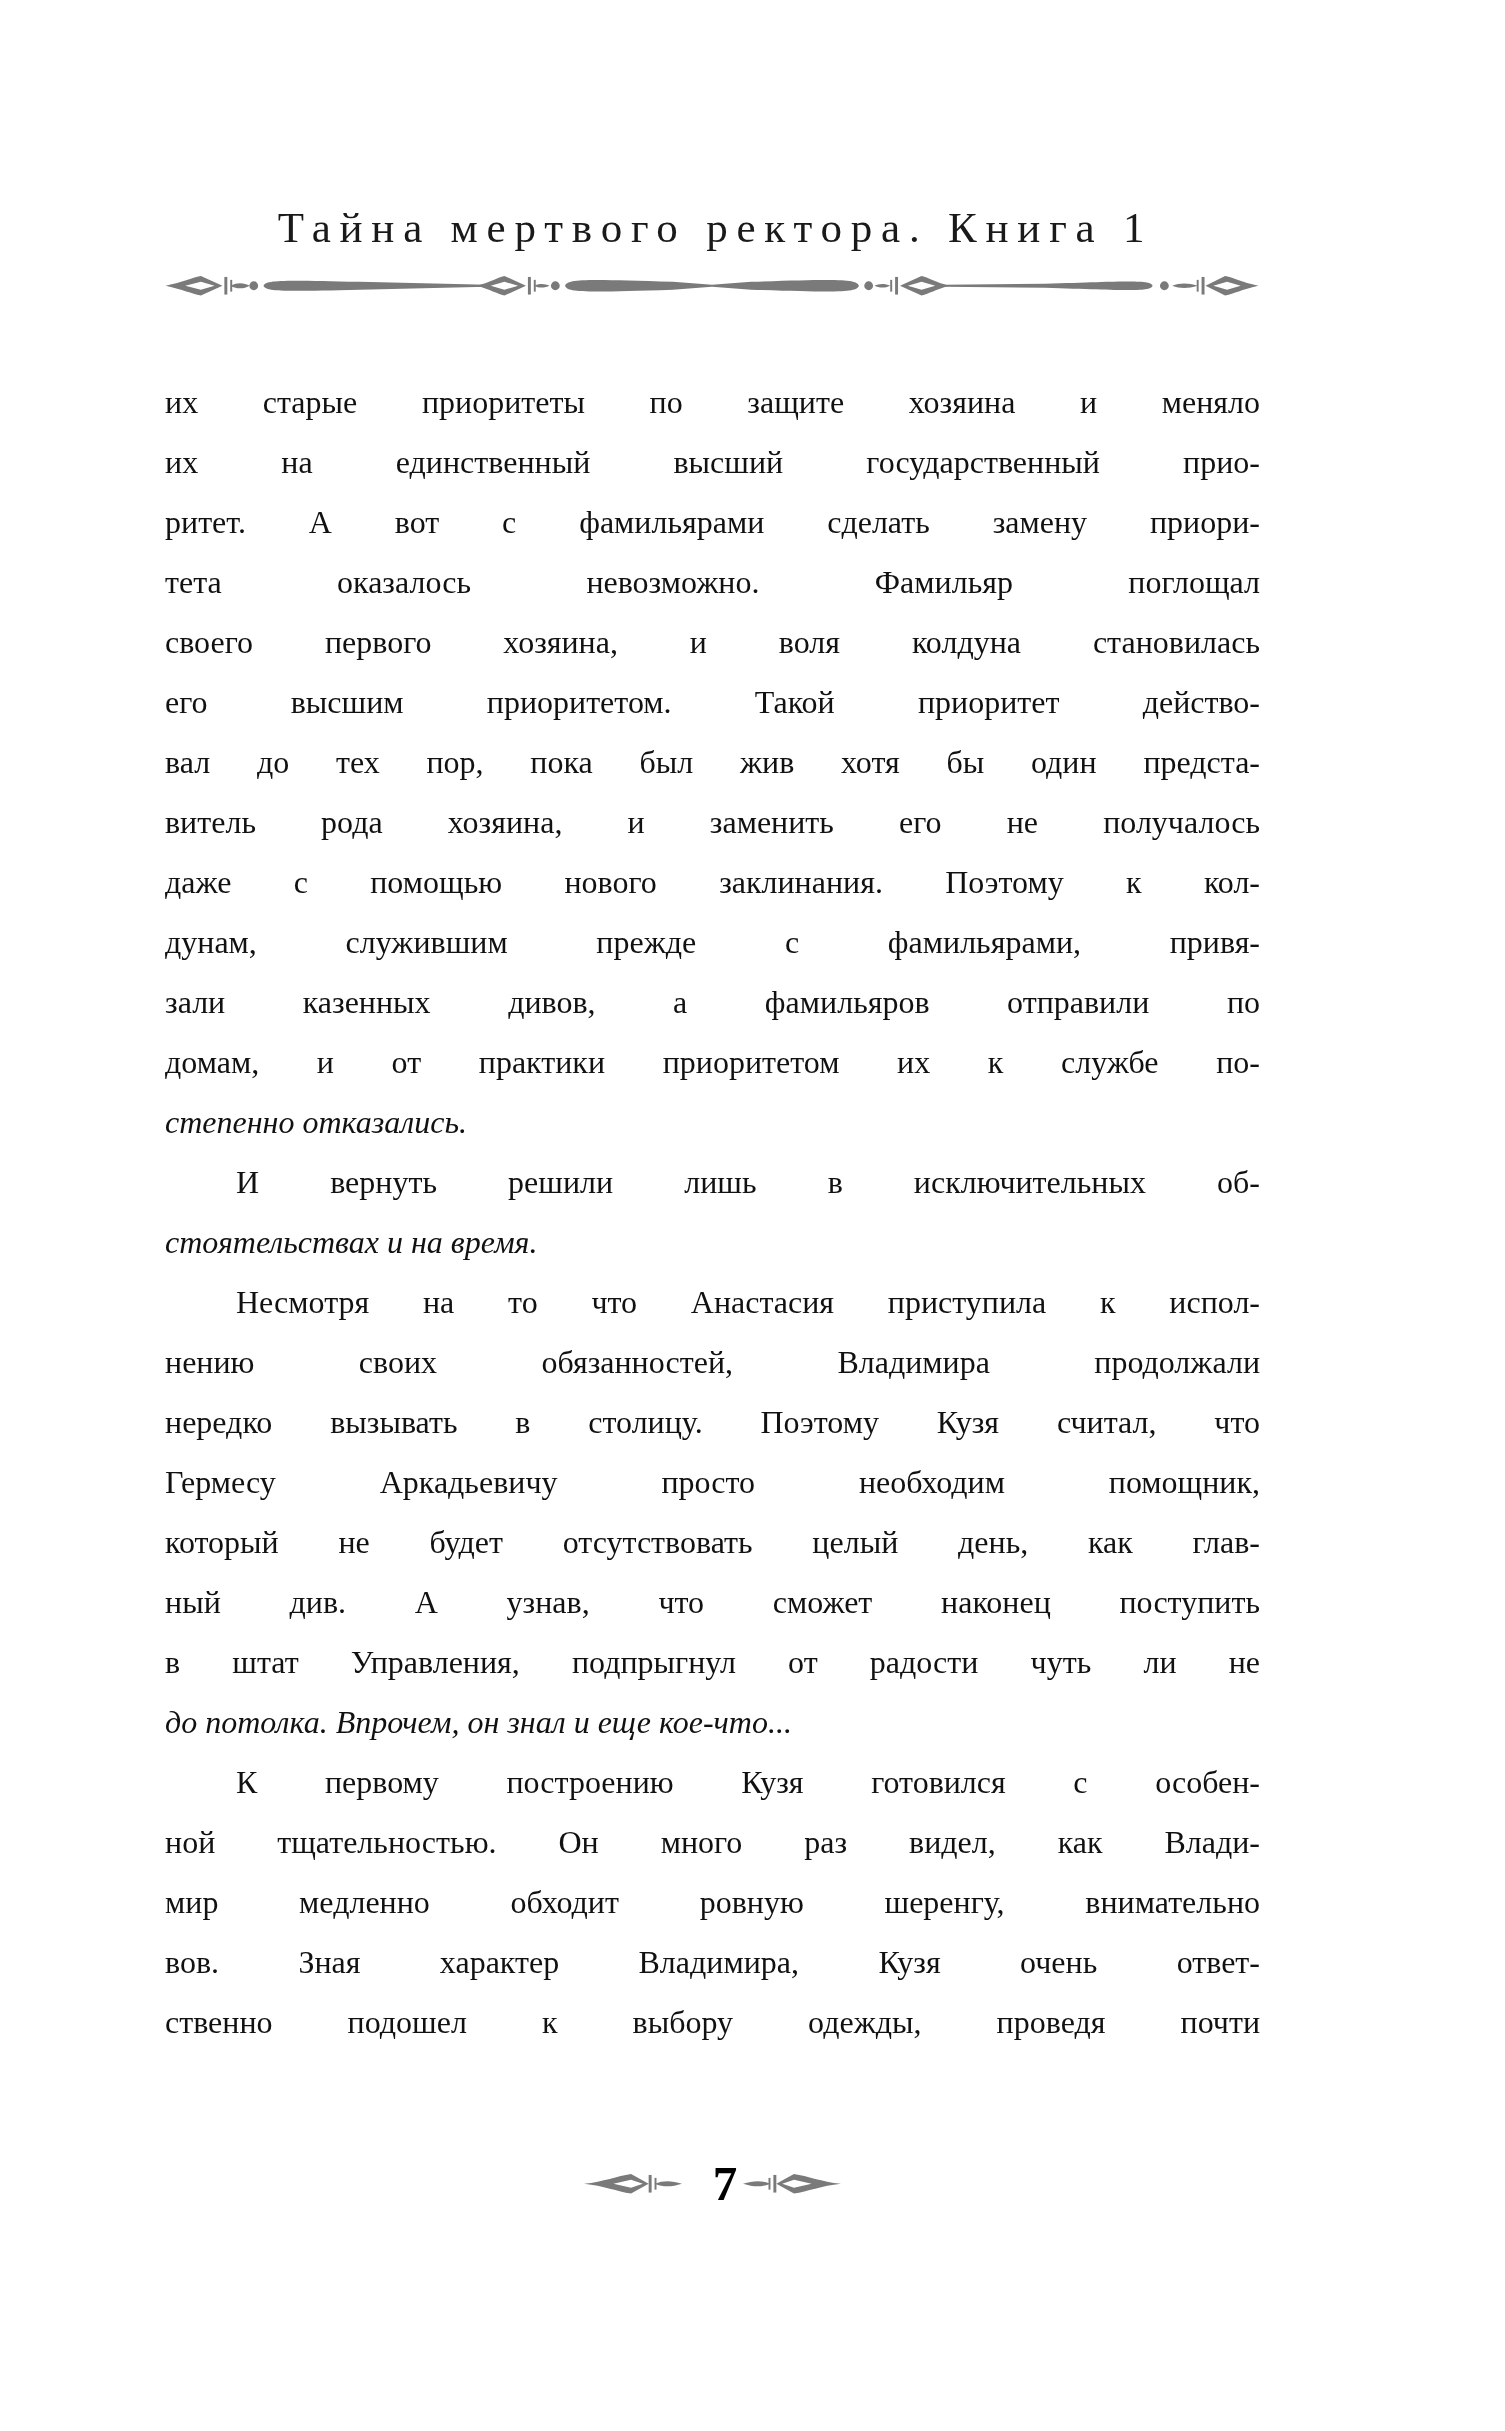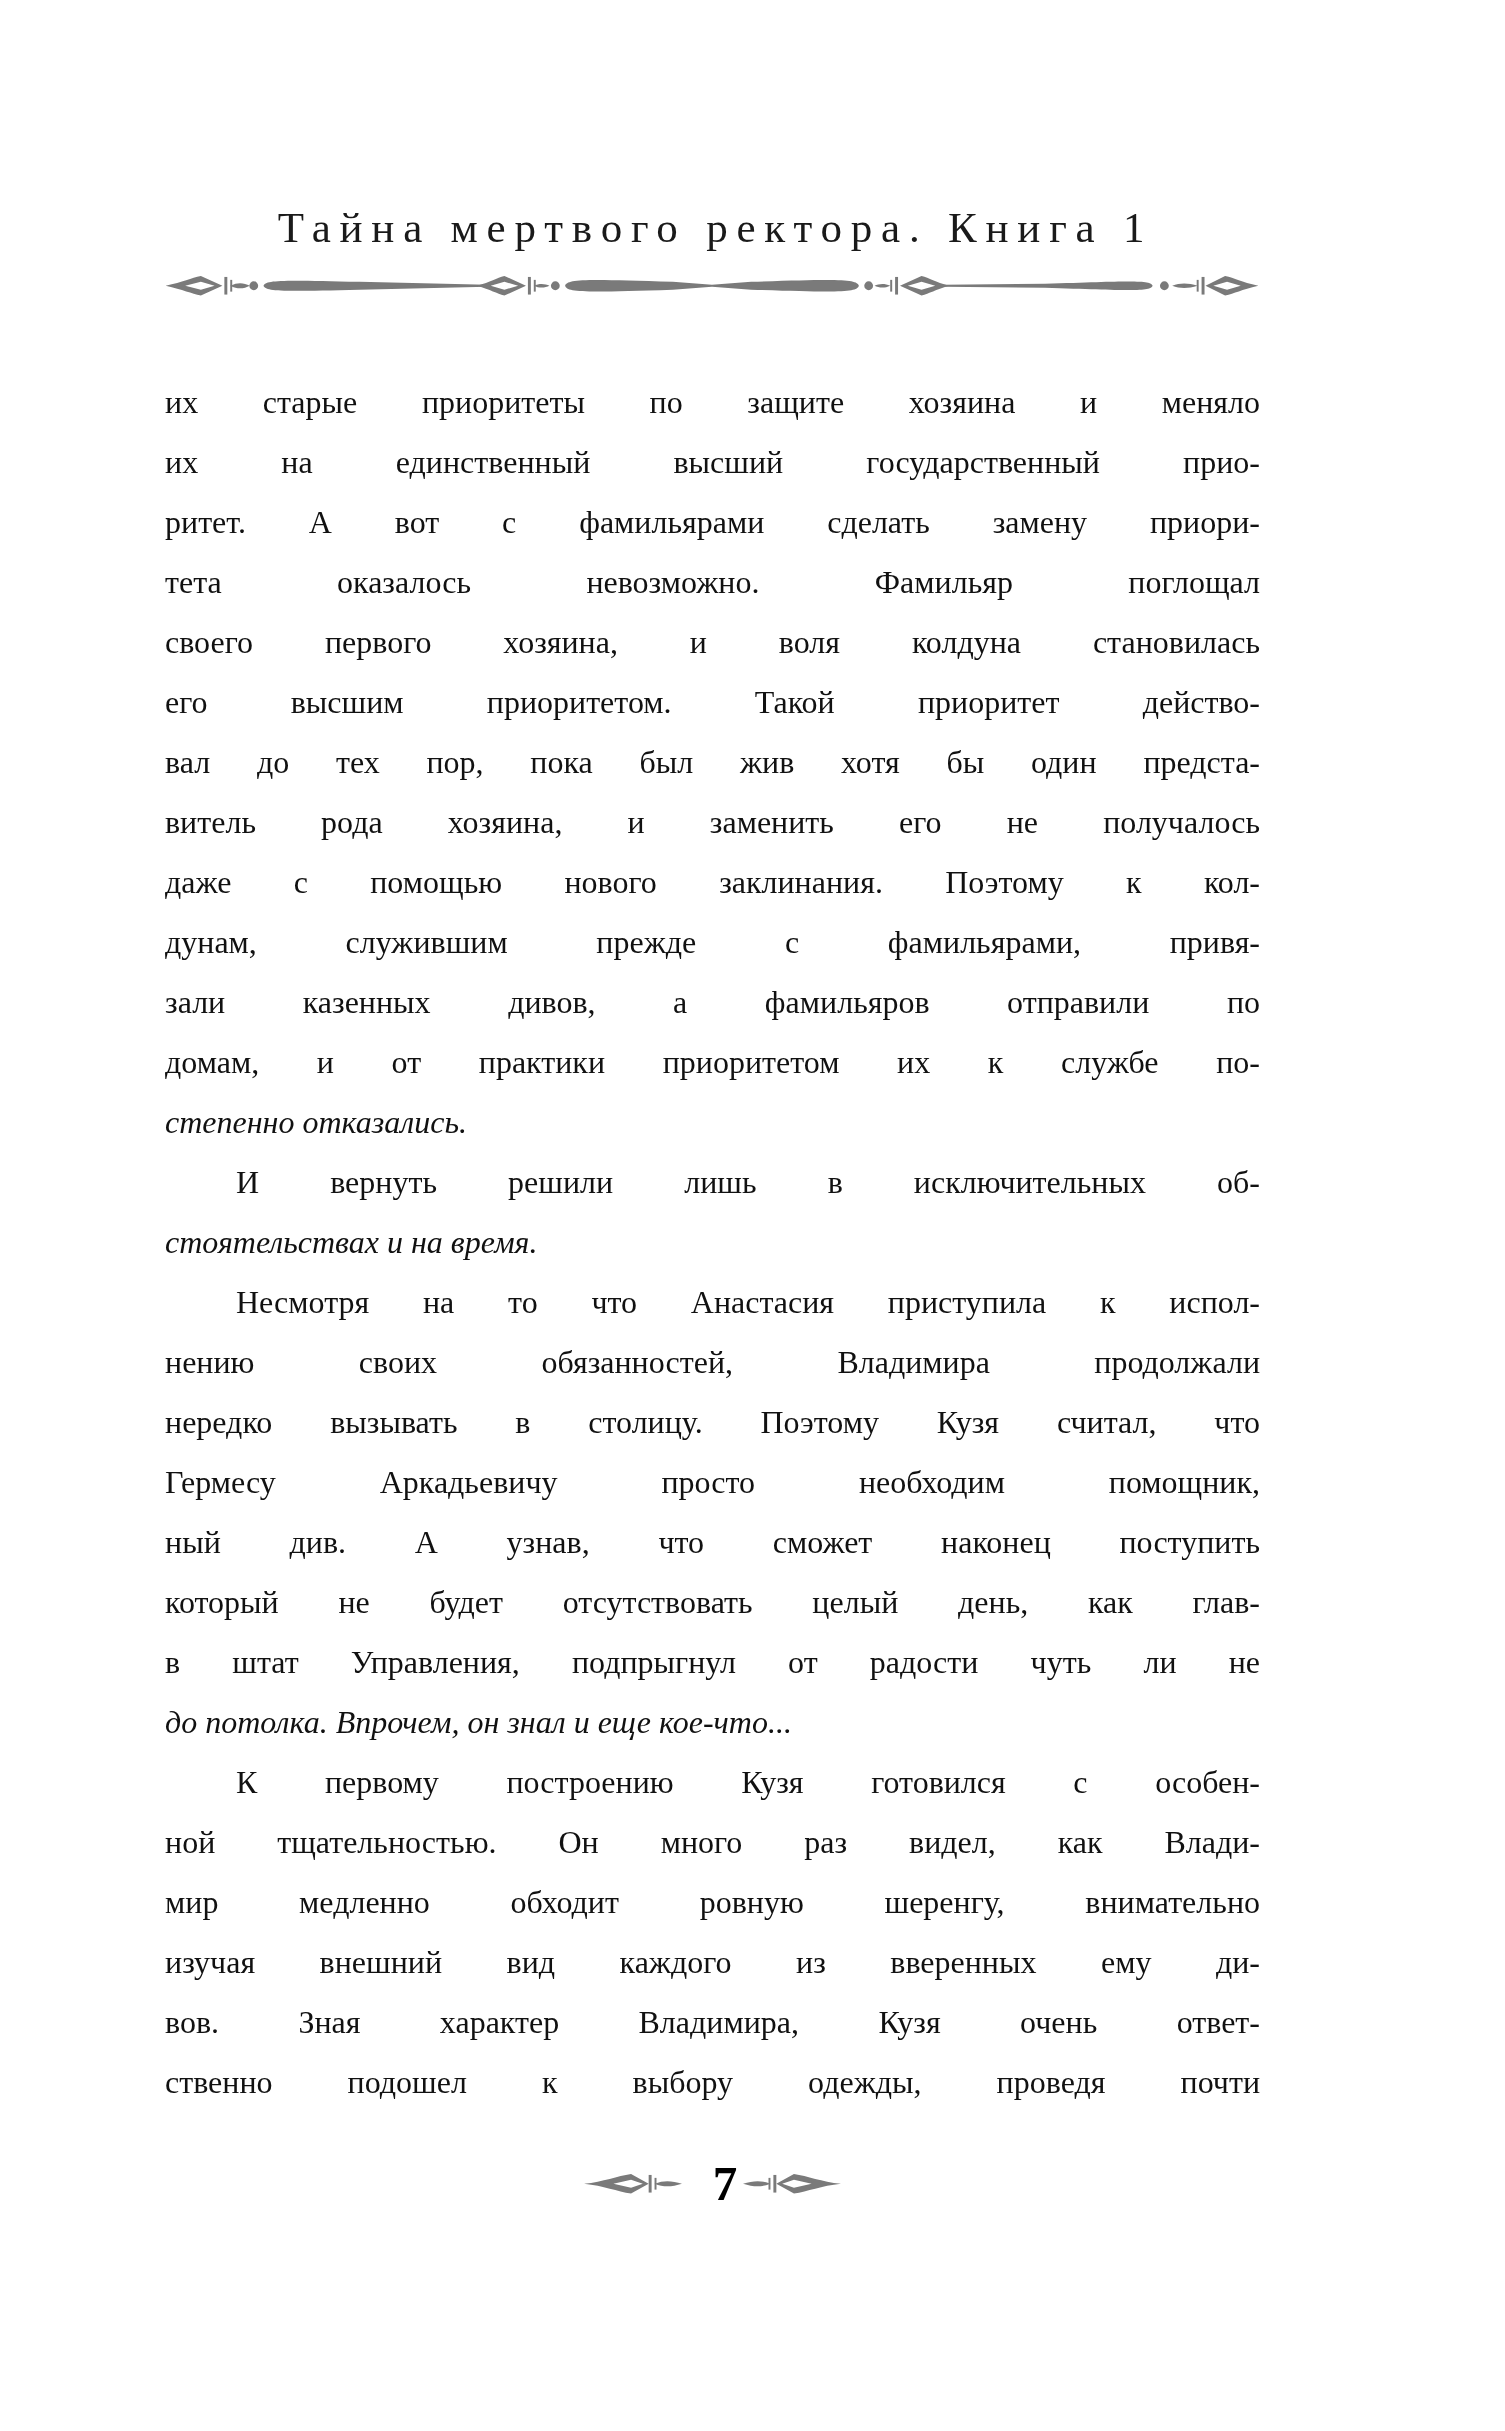--- a/index.html
+++ b/index.html
@@ -83,30 +83,29 @@
   </div>
   <div>
     <div class="line indent">И вернуть решили лишь в исключительных об-</div>
     <div class="line last">стоятельствах и на время.</div>
   </div>
   <div>
     <div class="line indent">Несмотря на то что Анастасия приступила к испол-</div>
     <div class="line">нению своих обязанностей, Владимира продолжали</div>
     <div class="line">нередко вызывать в столицу. Поэтому Кузя считал, что</div>
     <div class="line">Гермесу Аркадьевичу просто необходим помощник,</div>
+    <div class="line">который не будет отсутствовать целый день, как глав-</div>
     <div class="line">ный див. А узнав, что сможет наконец поступить</div>
-    <div class="line">который не будет отсутствовать целый день, как глав-</div>
     <div class="line">в штат Управления, подпрыгнул от радости чуть ли не</div>
     <div class="line last">до потолка. Впрочем, он знал и еще кое-что...</div>
   </div>
   <div>
     <div class="line indent">К первому построению Кузя готовился с особен-</div>
     <div class="line">ной тщательностью. Он много раз видел, как Влади-</div>
     <div class="line">мир медленно обходит ровную шеренгу, внимательно</div>
-    <div class="line">изучая внешний вид каждого из вверенных ему ди-</div>
     <div class="line">вов. Зная характер Владимира, Кузя очень ответ-</div>
     <div class="line">ственно подошел к выбору одежды, проведя почти</div>
   </div>
 </div>
 
 <div class="folio">
   <svg class="folio-orn-left" viewBox="0 0 100 24" fill="#7a7a7a">
     <path d="M0 12 C20 10 34 4 48 2 L66 12 L48 22 C34 20 20 14 0 12 Z M30 12 L48 8 L60 12 L48 16 Z" fill-rule="evenodd"></path>
     <rect x="66" y="3" width="3" height="18"></rect>
     <rect x="72" y="6" width="2" height="12"></rect>

